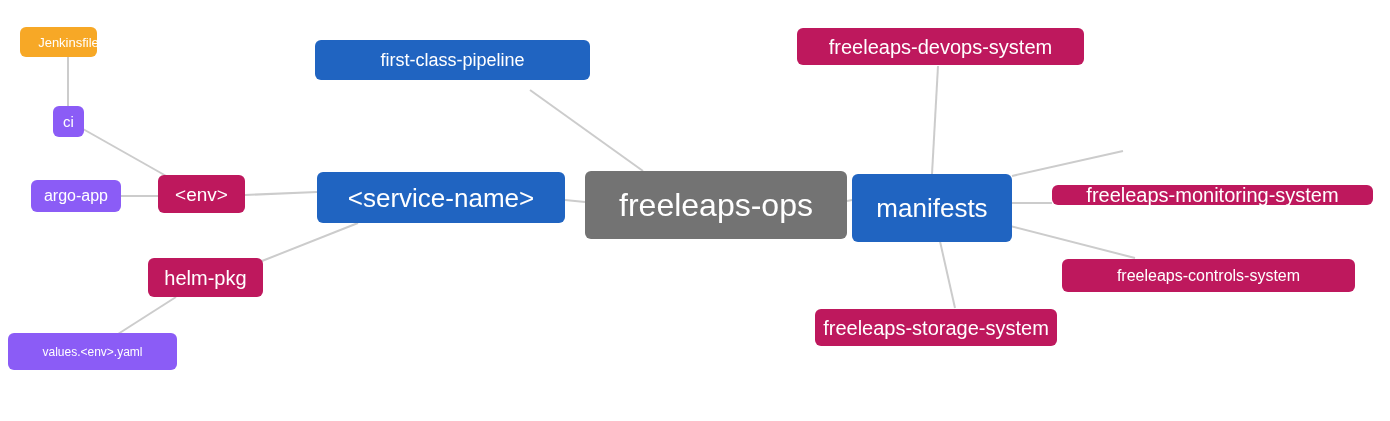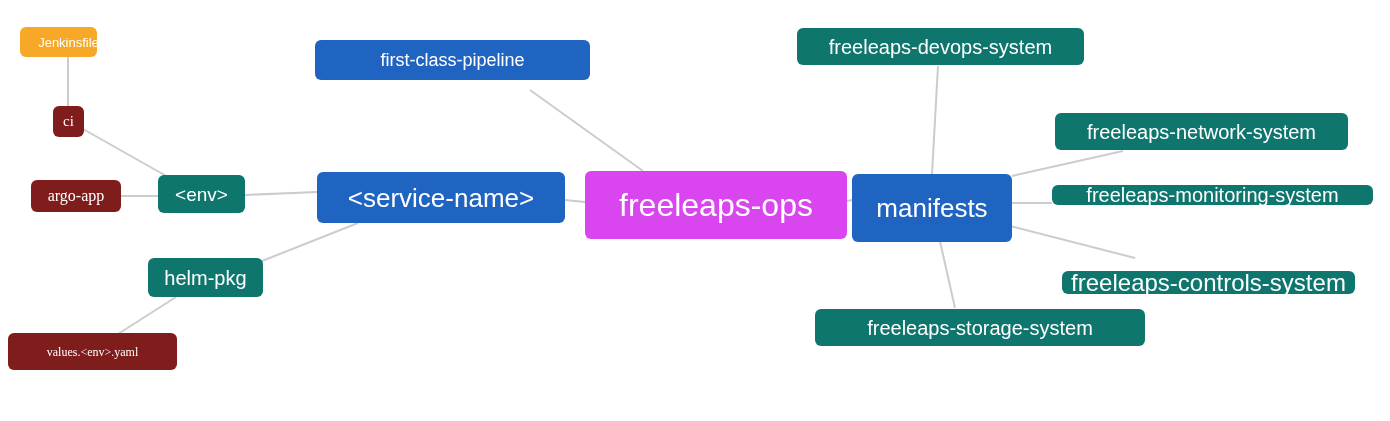--- a/index.html
+++ b/index.html
@@ -33,24 +33,24 @@
     align-items: center;
     justify-content: center;
     color: #ffffff;
     border-radius: 6px;
     white-space: nowrap;
     box-sizing: border-box;
     cursor: default;
     line-height: 1;
   }
   .orange { background: #F7A826; padding-left: 20px; }
-  .red    { background: #7f1d1d; font-family: Liberation Serif, serif; }
-  .green  { background: #0f766e; }
+  .red    { background: #8b5cf6; }
+  .green  { background: #be185d; }
   .blue   { background: #2064C1; }
-  .dark   { background: #d946ef; }
+  .dark   { background: #737373; }
 </style>
 </head>
 <body>
 
 <div class="canvas">
 
   <svg class="edges" viewBox="0 0 1390 421" xmlns="http://www.w3.org/2000/svg">
     <line x1="68" y1="57" x2="68" y2="106"></line>
     <line x1="83" y1="129" x2="168" y2="177"></line>
     <line x1="121" y1="196" x2="158" y2="196"></line>
@@ -82,21 +82,20 @@
   <div class="node blue" style="left:315px;top:40px;width:275px;height:40px;font-size:18px">first-class-pipeline</div>
 
   <div class="node blue" style="left:317px;top:172px;width:248px;height:51px;font-size:26px">&lt;service-name&gt;</div>
 
   <div class="node dark" style="left:585px;top:171px;width:262px;height:68px;font-size:32px">freeleaps-ops</div>
 
   <div class="node blue" style="left:852px;top:174px;width:160px;height:68px;font-size:26px">manifests</div>
 
   <div class="node green" style="left:797px;top:28px;width:287px;height:37px;font-size:20px">freeleaps-devops-system</div>
 
-  <div class="node green" style="left:1055px;top:113px;width:293px;height:37px;font-size:20px">freeleaps-network-system</div>
 
   <div class="node green" style="left:1052px;top:185px;width:321px;height:20px;font-size:20px">freeleaps-monitoring-system</div>
 
-  <div class="node green" style="left:1062px;top:271px;width:293px;height:23px;font-size:24px">freeleaps-controls-system</div>
+  <div class="node green" style="left:1062px;top:259px;width:293px;height:33px;font-size:16px">freeleaps-controls-system</div>
 
-  <div class="node green" style="left:815px;top:309px;width:330px;height:37px;font-size:20px">freeleaps-storage-system</div>
+  <div class="node green" style="left:815px;top:309px;width:242px;height:37px;font-size:20px">freeleaps-storage-system</div>
 
 </div>
 
 </body></html>

